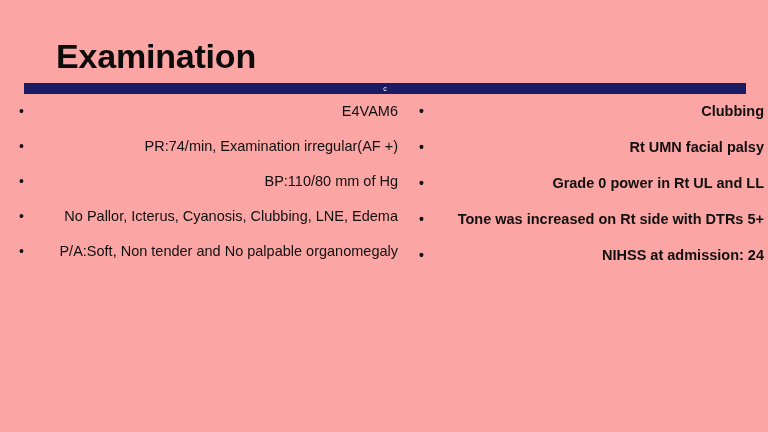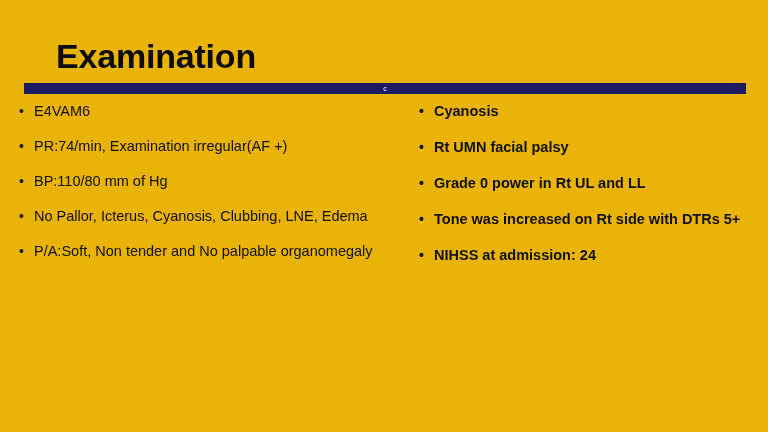--- a/index.html
+++ b/index.html
@@ -10,21 +10,21 @@
     width: 768px;
     height: 432px;
     background: #ffffff;
     font-family: "Liberation Sans", sans-serif;
     overflow: hidden;
   }
   .slide {
     position: relative;
     width: 768px;
     height: 432px;
-    background: #eab308;
+    background: #fca5a5;
   }
   .slide-title {
     position: absolute;
     left: 56px;
     top: 36px;
     font-size: 34px;
     font-weight: bold;
     color: #0c0c0c;
     letter-spacing: -0.2px;
     line-height: 40px;
@@ -47,20 +47,21 @@
     line-height: 11px;
     color: #ffffff;
     font-family: "Liberation Sans", sans-serif;
   }
   .columns {
     position: absolute;
     left: 0;
     top: 100px;
     width: 768px;
     height: 320px;
+    text-align: right;
   }
   .col {
     position: absolute;
     top: 0;
   }
   .col-left {
     left: 14px;
     width: 384px;
   }
   .col-right {
@@ -112,21 +113,21 @@
         <li>E4VAM6</li>
         <li>PR:74/min, Examination irregular(AF +)</li>
         <li>BP:110/80 mm of Hg</li>
         <li>No Pallor,  Icterus, Cyanosis, Clubbing,  LNE, Edema</li>
         <li>P/A:Soft, Non tender and No palpable organomegaly</li>
       </ul>
     </div>
 
     <div class="col col-right">
       <ul class="bullets">
-        <li>Cyanosis</li>
+        <li>Clubbing</li>
         <li>Rt UMN facial palsy</li>
         <li>Grade 0 power in Rt UL and LL</li>
         <li>Tone was increased on Rt side with DTRs 5+</li>
         <li>NIHSS at admission: 24</li>
       </ul>
     </div>
 
   </div>
 </div>
 

